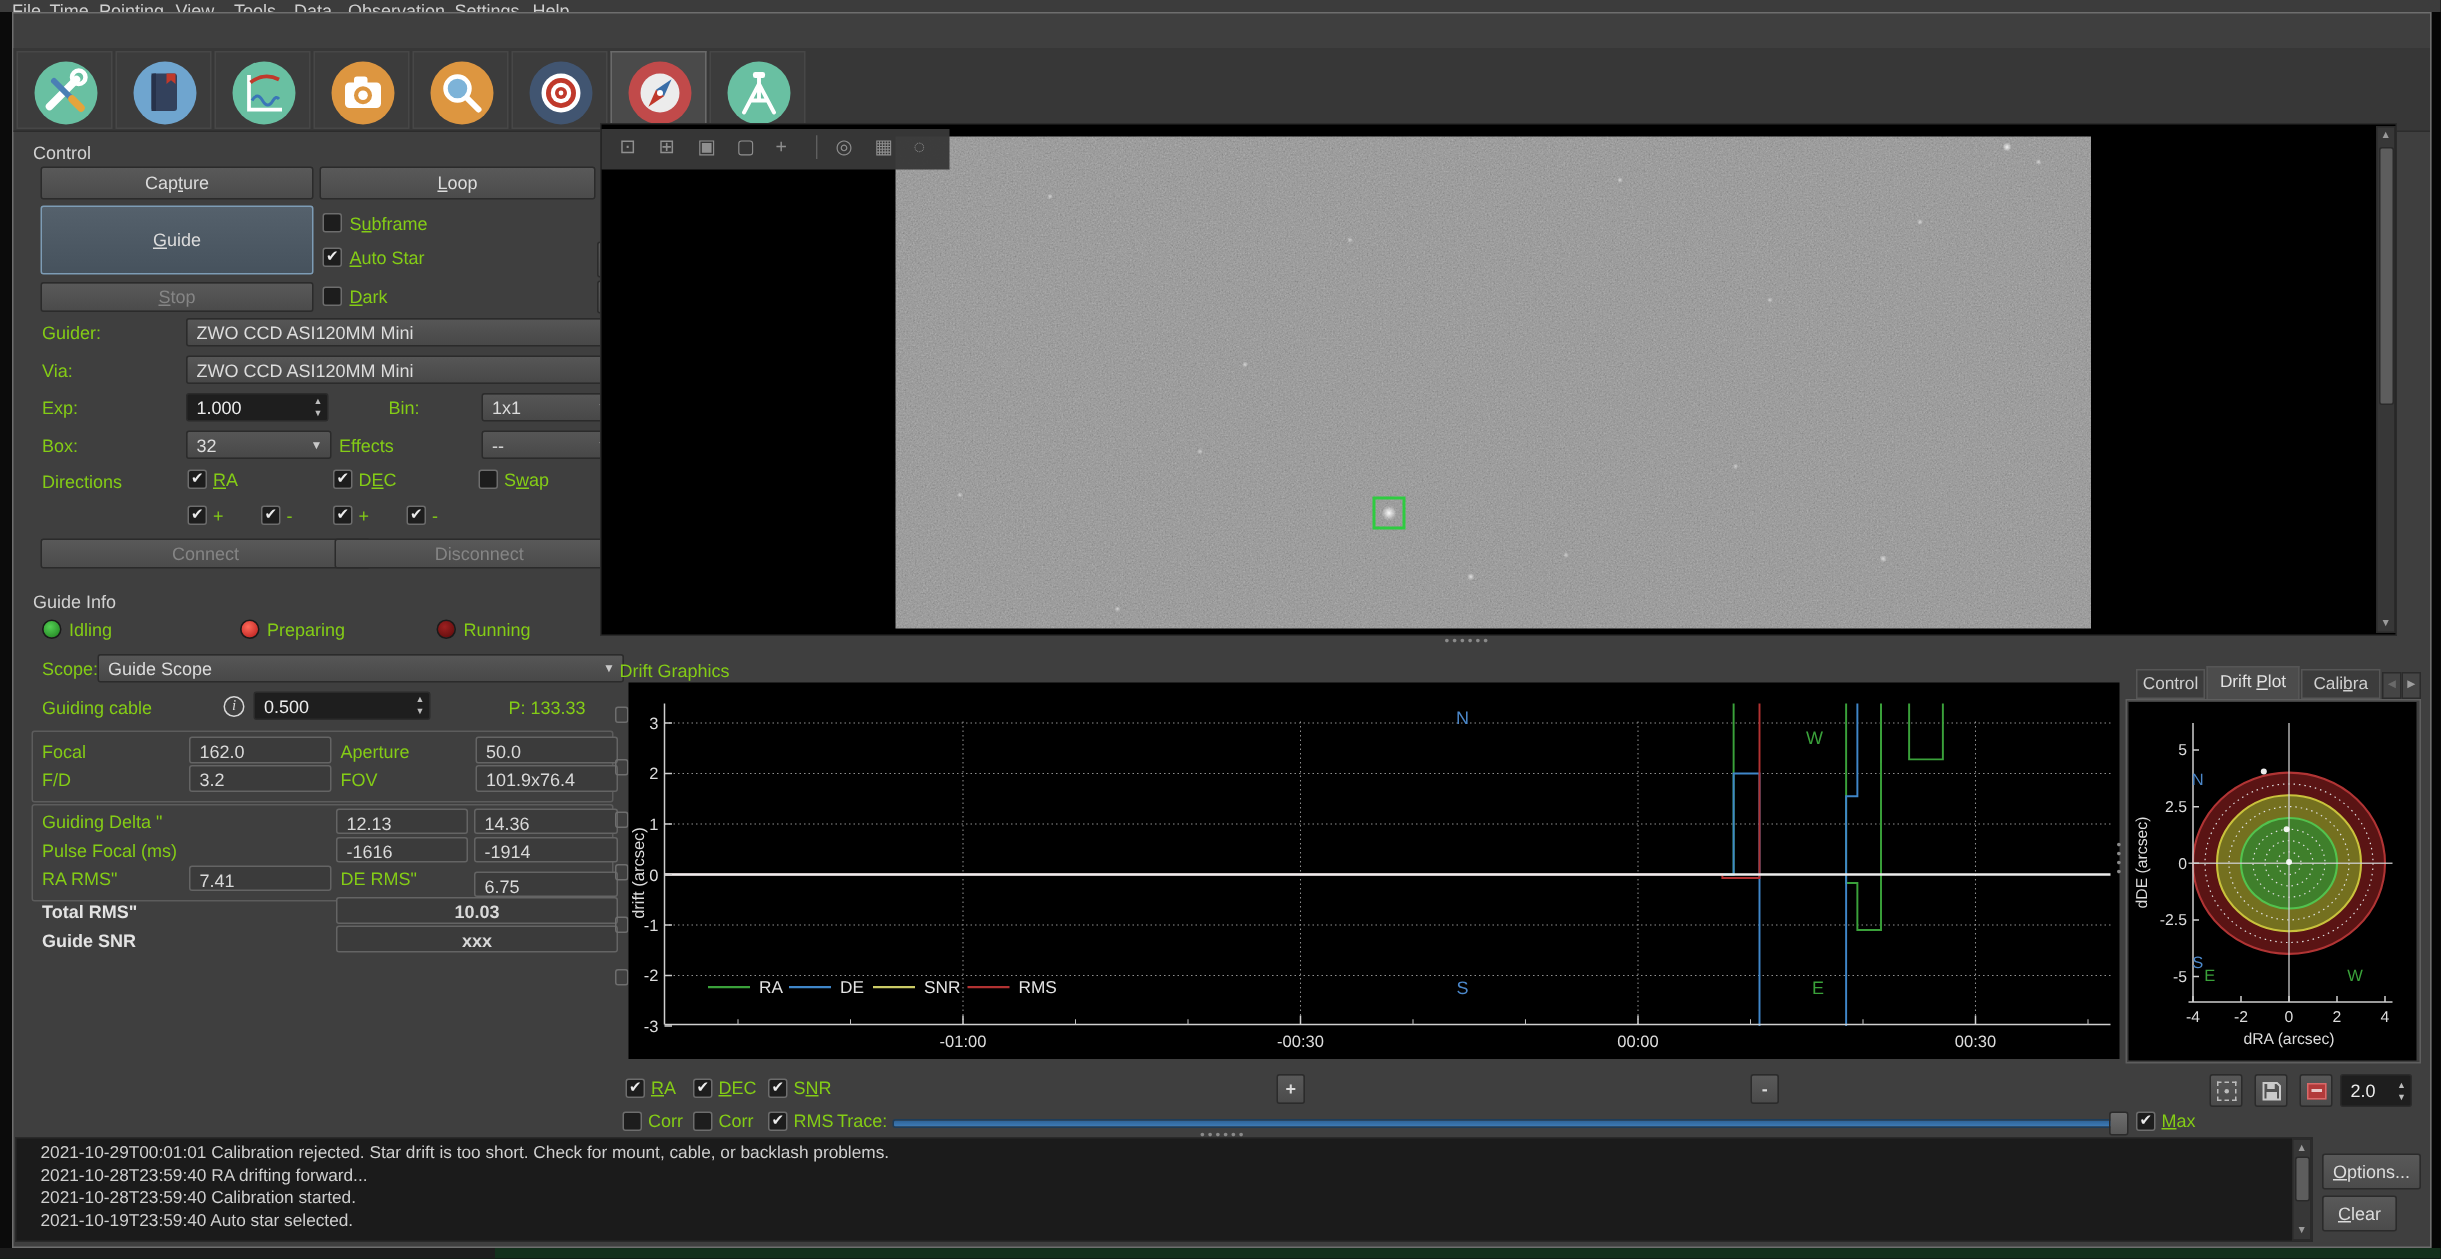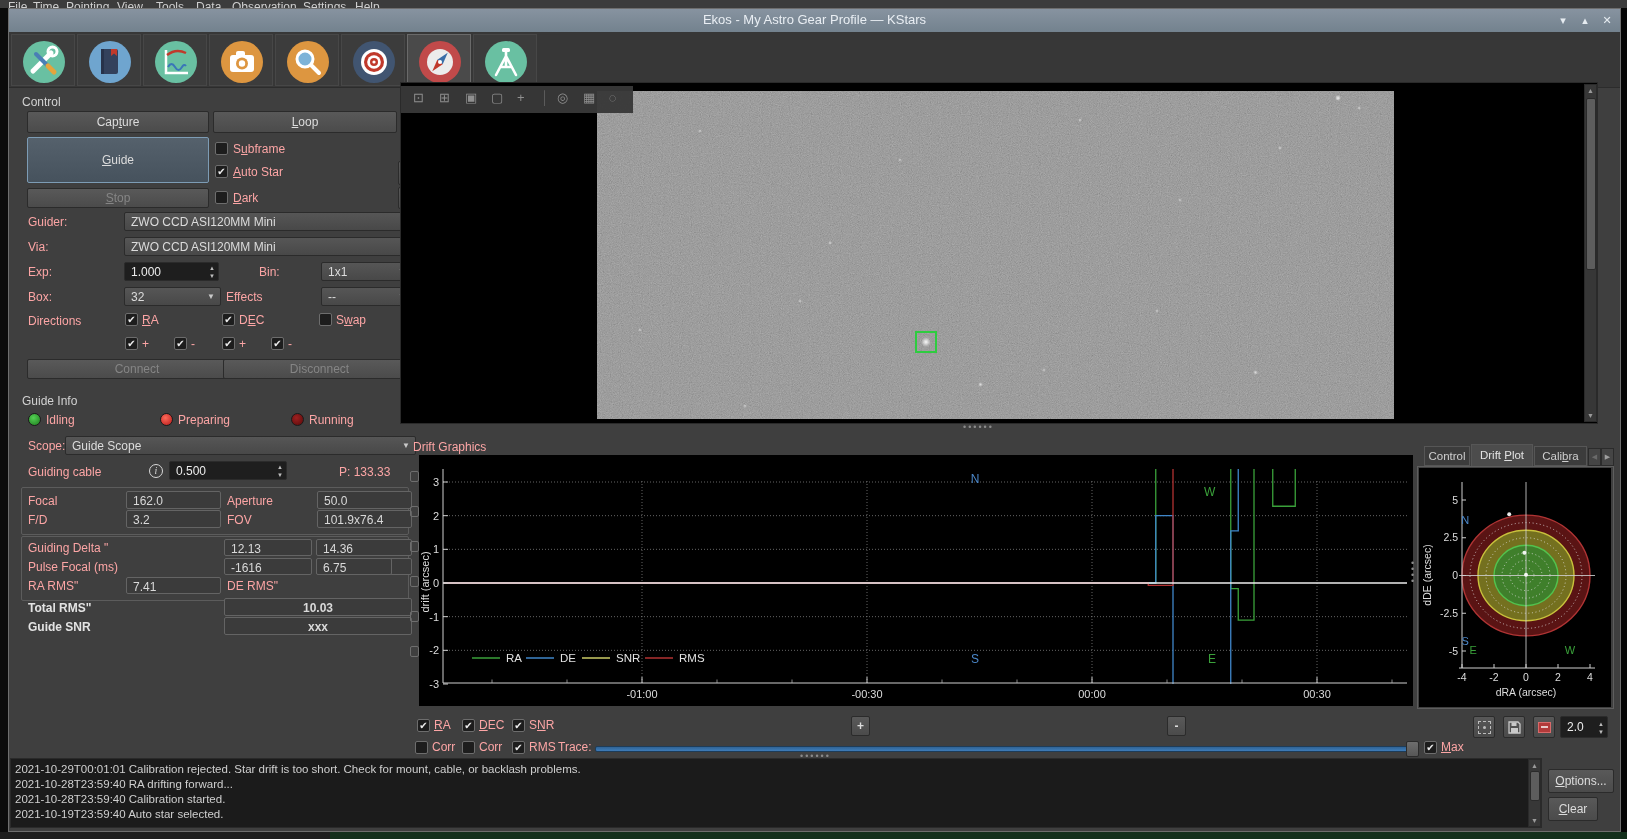--- a/index.html
+++ b/index.html
@@ -16,21 +16,21 @@
   #dialog{left:8px;top:8px;width:1613px;height:824px;background:#3f3f3f;border:1px solid #6e6e6e;box-sizing:border-box;}
   #titlebar{left:0;top:0;width:1611px;height:23px;background:linear-gradient(#8793a0,#73828e);color:#e9eef3;font-size:13px;}
   #titlebar .t{position:absolute;left:0;right:0;top:3px;text-align:center;}
   .winbtn{position:absolute;top:2px;width:18px;height:18px;color:#e6ecf1;font-size:11px;text-align:center;line-height:18px;}
   
   #tabstrip{left:0;top:23px;width:1611px;height:55px;background:#373737;border-bottom:1px solid #2c2c2c;}
   .modtab{position:absolute;top:2px;width:64px;height:52px;background:#3c3c3c;border:1px solid #474747;box-sizing:border-box;}
   .modtab.sel{background:#4a4a4a;border:1px solid #6a6a6a;border-bottom:none;height:53px;}
   .modtab svg{position:absolute;left:9px;top:4px;}
   
-  .lbl{color:#fca5a5;font-size:12px;white-space:nowrap;}
+  .lbl{color:#84cc16;font-size:12px;white-space:nowrap;}
   .lbl u{text-decoration:underline;}
   .bold{font-weight:bold;color:#e3e3e3;}
   .btn{background:linear-gradient(#595959,#4b4b4b);border:1px solid #2b2b2b;border-radius:2px;color:#dcdcdc;
        font-size:12px;text-align:center;box-sizing:border-box;}
   .btn.dis{color:#858585;}
   .btn.primary{background:linear-gradient(#55616c,#46525d);border:1px solid #7d9cb5;}
   .btn u{text-decoration:underline;}
   .combo{background:linear-gradient(#565656,#484848);border:1px solid #2b2b2b;border-radius:2px;color:#dcdcdc;
        font-size:12px;box-sizing:border-box;padding:2px 18px 0 6px;white-space:nowrap;overflow:hidden;}
   .combo .arr{position:absolute;right:5px;top:4px;font-size:8px;color:#c9c9c9;}
@@ -68,21 +68,21 @@
   .tabarr{position:absolute;top:448px;width:13px;height:18px;background:#454545;border:1px solid #2b2b2b;box-sizing:border-box;
         color:#9f9f9f;font-size:7px;text-align:center;line-height:16px;}
   
   #trace-groove{position:absolute;height:4px;background:linear-gradient(#2f6396,#3e7cb8);border:1px solid #1e3c58;border-radius:2px;}
   #trace-handle{position:absolute;width:11px;height:14px;background:linear-gradient(#6e6e6e,#575757);border:1px solid #2b2b2b;border-radius:2px;}
   .vdot{position:absolute;width:7px;height:9px;border:1px solid #6e6e6e;border-radius:2px;}
   .hdots{position:absolute;color:#8a8a8a;font-size:9px;letter-spacing:2px;}
   
   #logbox{left:10px;top:758px;width:1532px;height:70px;background:#1b1b1b;border:1px solid #2a2a2a;box-sizing:border-box;
       color:#cfcfcf;font-size:11.5px;}
-  #logbox div{position:absolute;left:4px;white-space:nowrap;}
+  #logbox div{position:absolute;left:16px;white-space:nowrap;}
   .infoicon{width:14px;height:14px;border:1.5px solid #d8d8d8;border-radius:50%;box-sizing:border-box;color:#d8d8d8;
       font-size:10px;font-family:"Liberation Serif",serif;font-style:italic;text-align:center;line-height:11px;}
   svg text{font-family:"Liberation Sans",sans-serif;}
 </style>
 </head>
 <body>
 
 <div id="menustrip" class="abs">
   <span style="left:8px">File</span>
   <span style="left:33px">Time</span>
@@ -96,26 +96,20 @@
 </div>
 <div id="left-strip" class="abs"></div>
 <div id="right-strip" class="abs"></div>
 <div id="bottom-strip" class="abs">
   <div class="gray"></div>
 
 </div>
 
 <div id="dialog" class="abs">
 
-  <div id="titlebar" class="abs">
-    <div class="t">Ekos - My Astro Gear Profile — KStars</div>
-    <span class="winbtn" style="right:48px">▾</span>
-    <span class="winbtn" style="right:26px">▴</span>
-    <span class="winbtn" style="right:4px">✕</span>
-  </div>
 
   <div id="tabstrip" class="abs">
     <div class="modtab" style="left:2px">
       <svg width="46" height="46">
         <circle cx="23" cy="23" r="21" fill="#69c0a2"></circle>
         <path d="M12 32 L30 14" stroke="#fff" stroke-width="5" stroke-linecap="round"></path>
         <circle cx="31.5" cy="12.5" r="4.5" fill="none" stroke="#fff" stroke-width="3"></circle>
         <path d="M15 15 L31 31" stroke="#4a7fb5" stroke-width="4" stroke-linecap="round"></path>
         <path d="M27 27 L33 33" stroke="#e5a43c" stroke-width="5" stroke-linecap="round"></path>
       </svg>
@@ -285,21 +279,21 @@
   <div class="abs frame" style="left:12px;top:527px;width:386px;height:63px"></div>
   <span class="abs lbl" style="left:19px;top:532px">Guiding Delta "</span>
   <div class="abs val" style="left:215px;top:530px;width:88px;height:17px">12.13</div>
   <div class="abs val" style="left:307px;top:530px;width:96px;height:17px">14.36</div>
   <span class="abs lbl" style="left:19px;top:551px">Pulse Focal (ms)</span>
   <div class="abs val" style="left:215px;top:549px;width:88px;height:17px">-1616</div>
   <div class="abs val" style="left:307px;top:549px;width:96px;height:17px">-1914</div>
   <span class="abs lbl" style="left:19px;top:570px">RA RMS"</span>
   <div class="abs val" style="left:117px;top:568px;width:95px;height:17px">7.41</div>
   <span class="abs lbl" style="left:218px;top:570px">DE RMS"</span>
-  <div class="abs val" style="left:307px;top:549px;width:76px;height:17px">6.75</div>
+  <div class="abs val" style="left:307px;top:572px;width:96px;height:17px">6.75</div>
 
   <span class="abs lbl bold" style="left:19px;top:592px">Total RMS"</span>
   <div class="abs val center bold" style="left:215px;top:589px;width:188px;height:18px">10.03</div>
   <span class="abs lbl bold" style="left:19px;top:611px">Guide SNR</span>
   <div class="abs val center bold" style="left:215px;top:608px;width:188px;height:18px">xxx</div>
 
   <div>
     <div class="vdot" style="left:401px;top:462px"></div>
       <div class="vdot" style="left:401px;top:497px"></div>
     <div class="vdot" style="left:401px;top:532px"></div>

